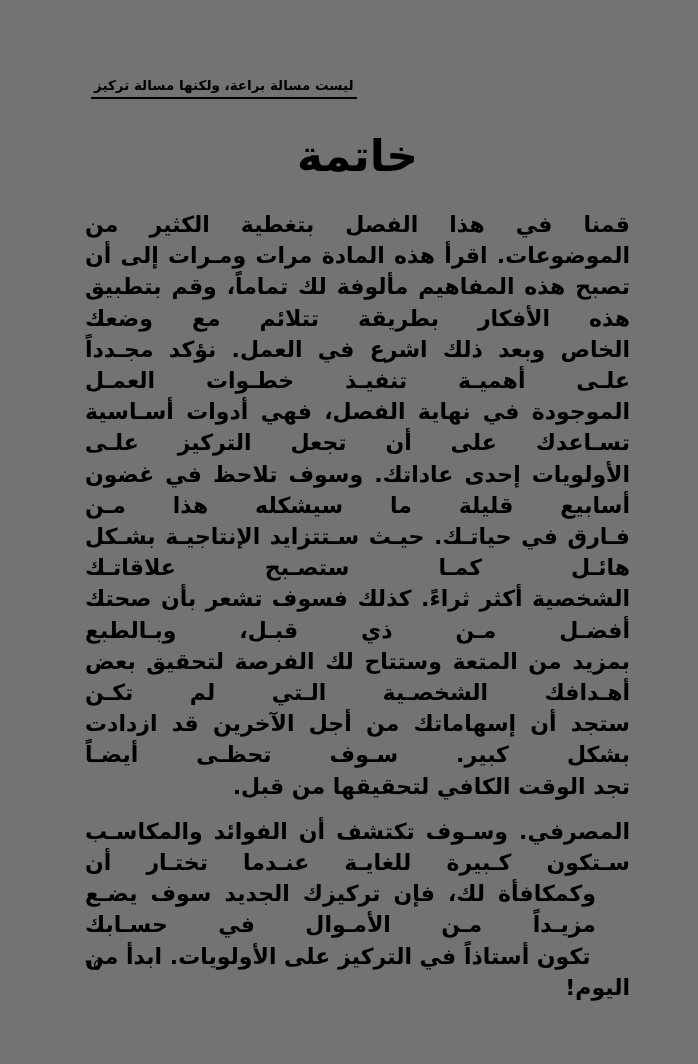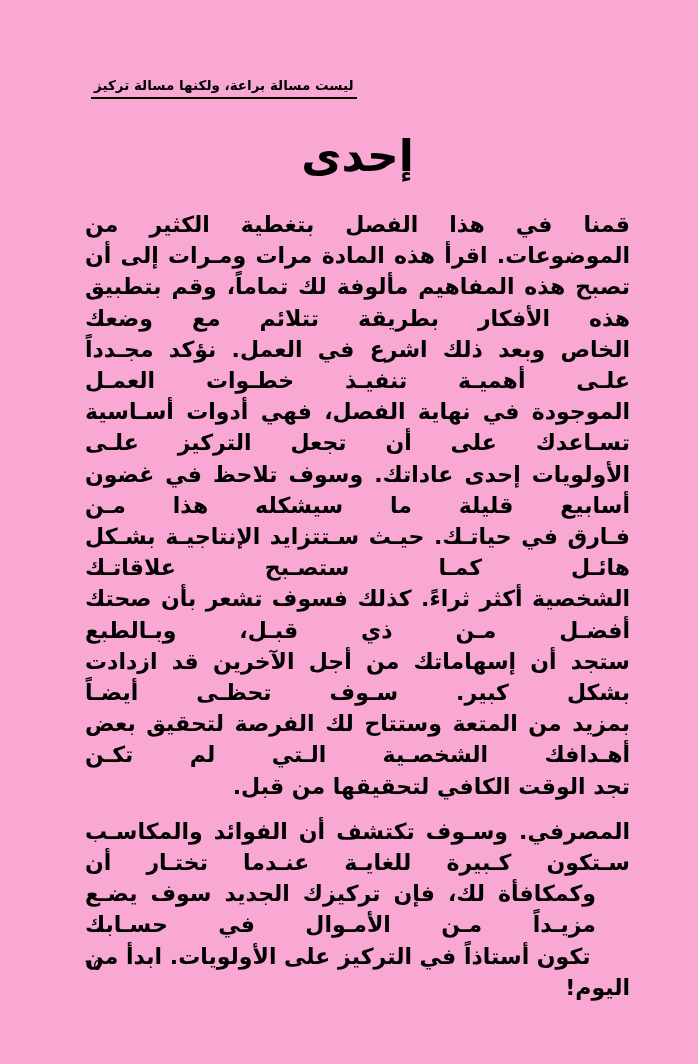--- a/index.html
+++ b/index.html
@@ -1,21 +1,21 @@
 <!DOCTYPE html>
 <html lang="ar"><head>
 <meta charset="utf-8">
 <style>
   html, body { margin: 0; padding: 0; background: #e8e8e8; }
   .page {
     position: relative;
     width: 698px;
     height: 1064px;
     margin: 0 auto;
-    background: #f9a8d4;
+    background: #737373;
     color: #000000;
     font-family: "DejaVu Sans", "Liberation Sans", sans-serif;
     overflow: hidden;
   }
   .running-header {
     position: absolute;
     top: 77px;
     left: 91px;
     direction: rtl;
     font-size: 13.5px;
@@ -71,34 +71,34 @@
 </style>
 </head>
 <body>
 
 <div class="page">
 
   <div class="running-header">
     <span>ليست مسالة براعة، ولكنها مسالة تركيز</span>
   </div>
 
-  <h1 class="chapter-title">إحدى</h1>
+  <h1 class="chapter-title">خاتمة</h1>
 
   <div class="body-text">
 
     <div class="para">
       <div class="line">قمنا في هذا الفصل بتغطية الكثير من الموضوعات. اقرأ هذه المادة مرات ومـرات إلى أن</div>
       <div class="line">تصبح هذه المفاهيم مألوفة لك تماماً، وقم بتطبيق هذه الأفكار بطريقة تتلائم مع وضعك</div>
       <div class="line">الخاص وبعد ذلك اشرع في العمل. نؤكد مجـدداً علـى أهميـة تنفيـذ خطـوات العمـل</div>
       <div class="line">الموجودة في نهاية الفصل، فهي أدوات أسـاسية تسـاعدك على أن تجعل التركيز علـى</div>
       <div class="line">الأولويات إحدى عاداتك. وسوف تلاحظ في غضون أسابيع قليلة ما سيشكله هذا مـن</div>
       <div class="line">فـارق في حياتـك. حيـث سـتتزايد الإنتاجيـة بشـكل هائـل كمـا ستصـبح علاقاتـك</div>
       <div class="line">الشخصية أكثر ثراءً. كذلك فسوف تشعر بأن صحتك أفضـل مـن ذي قبـل، وبـالطبع</div>
+      <div class="line">بمزيد من المتعة وستتاح لك الفرصة لتحقيق بعض أهـدافك الشخصـية الـتي لم تكـن</div>
       <div class="line">ستجد أن إسهاماتك من أجل الآخرين قد ازدادت بشكل كبير. سـوف تحظـى أيضـاً</div>
-      <div class="line">بمزيد من المتعة وستتاح لك الفرصة لتحقيق بعض أهـدافك الشخصـية الـتي لم تكـن</div>
       <div class="line para-end">تجد الوقت الكافي لتحقيقها من قبل.</div>
     </div>
 
     <div class="para">
       <div class="line">المصرفي. وسـوف تكتشف أن الفوائد والمكاسـب سـتكون كـبيرة للغايـة عنـدما تختـار أن</div>
       <div class="line indent">وكمكافأة لك، فإن تركيزك الجديد سوف يضـع مزيـداً مـن الأمـوال في حسـابك</div>
       <div class="line para-end">تكون أستاذاً في التركيز على الأولويات. ابدأ من اليوم!</div>
     </div>
 
   </div>

